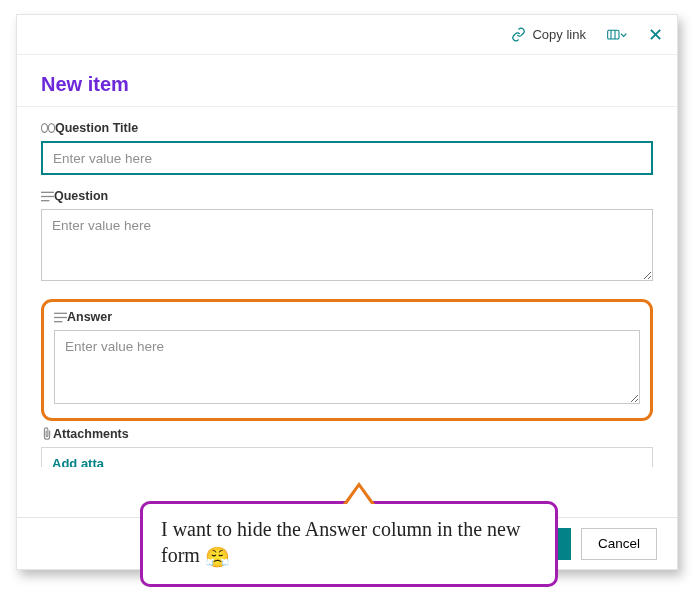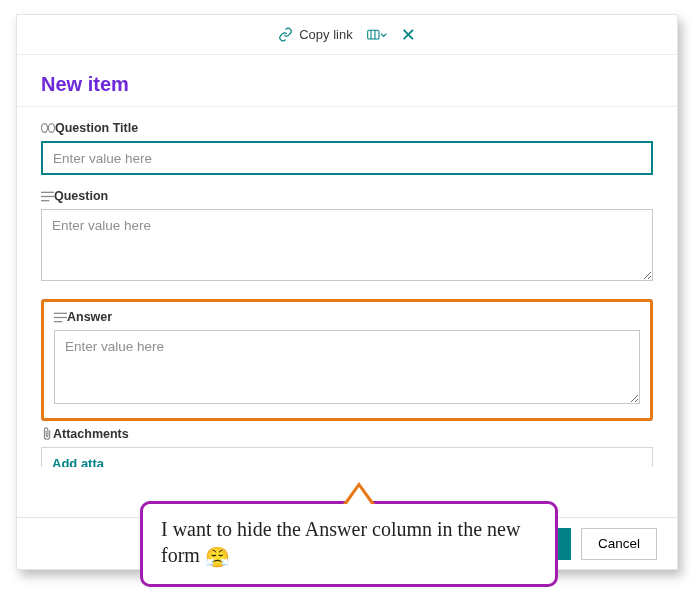--- a/index.html
+++ b/index.html
@@ -18,25 +18,25 @@
     top: 14px;
     width: 662px;
     height: 556px;
     background: #ffffff;
     border: 1px solid #e4e4e4;
     box-shadow: 4px 6px 10px rgba(0,0,0,0.25);
     overflow: hidden;
   }
   .top-row {
     display: flex;
-    justify-content: center;
+    justify-content: flex-end;
     align-items: center;
     height: 40px;
     padding: 0 14px;
-    gap: 14px;
+    gap: 21px;
     border-bottom: 1px solid #ededed;
   }
   .copy-link {
     display: flex;
     align-items: center;
     gap: 6px;
     color: #3a3a3a;
     font-size: 13px;
     line-height: 1;
   }
@@ -86,21 +86,21 @@
     color:#333;
     resize: vertical;
     outline:none;
     background:#fff;
     font-family: inherit;
   }
   .textarea::placeholder { color:#8f8f8f; }
 
   .answer-block {
     border: 3px solid #e77817;
-    border-radius: 3px;
+    border-radius: 11px;
     padding: 8px 10px 10px 10px;
     margin-top: 14px;
   }
   .answer-block .field-label { margin-top:0; }
   .answer-block .textarea { height:74px; }
 
   .attach-label {
     text-align: right;
   }
   .attach-row {

